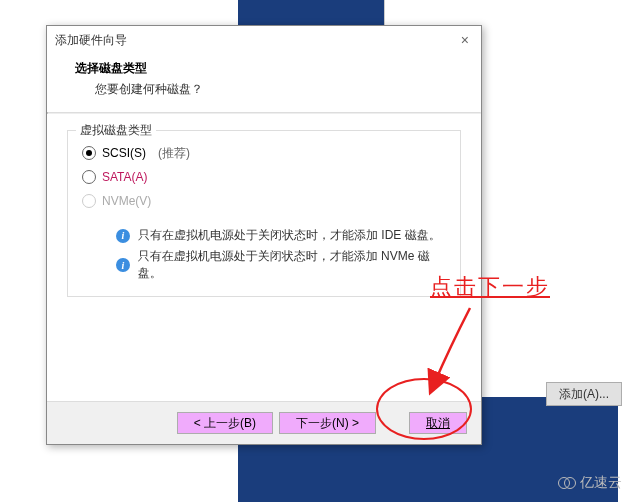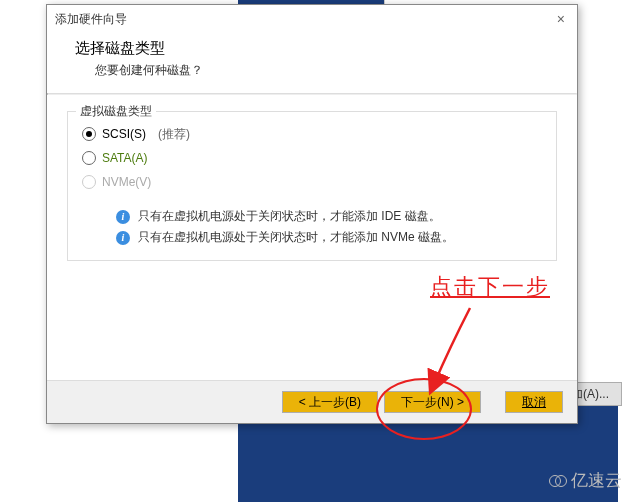--- a/index.html
+++ b/index.html
@@ -38,22 +38,22 @@
     background: #e1e1e1;
     border: 1px solid #adadad;
     font-size: 12px;
     padding: 0 12px;
     line-height: 22px;
     color: #333;
   }
   .dialog {
     position: absolute;
     left: 46px;
-    top: 4px;
-    width: 532px;
+    top: 25px;
+    width: 436px;
     height: 420px;
     background: #ffffff;
     border: 1px solid #888;
     box-shadow: 2px 2px 8px rgba(0,0,0,0.3);
     box-sizing: border-box;
   }
   .titlebar {
     height: 28px;
     line-height: 28px;
     padding: 0 8px;
@@ -66,22 +66,22 @@
   .close-x {
     font-size: 14px;
     color: #666;
     padding: 0 4px;
     cursor: pointer;
   }
   .header {
     padding: 6px 28px 14px 28px;
   }
   .header-title {
-    font-weight: normal;
-    font-size: 15px;
+    font-weight: bold;
+    font-size: 12px;
     color: #000;
   }
   .header-sub {
     padding-left: 20px;
     padding-top: 4px;
     color: #333;
   }
   .divider {
     border-top: 1px solid #ddd;
     margin: 0;
@@ -98,21 +98,21 @@
     left: 8px;
     background: #fff;
     padding: 0 4px;
     color: #333;
   }
   .radio-row {
     display: flex;
     align-items: center;
     height: 24px;
     gap: 6px;
-    color: #4d7c0f;
+    color: #be185d;
   }
   .radio-row.disabled { color: #aaa; }
   .radio-row.selected { color: #000; }
   .radio-circle {
     width: 12px;
     height: 12px;
     border: 1px solid #666;
     border-radius: 50%;
     display: inline-flex;
     align-items: center;
@@ -160,26 +160,26 @@
     justify-content: flex-end;
     align-items: center;
     gap: 6px;
     padding-right: 14px;
     background: #f0f0f0;
   }
   .footer .btn {
     height: 22px;
     padding: 0 16px;
     font-size: 12px;
-    background: #eab308;
+    background: #f0abfc;
     border: 1px solid #adadad;
     cursor: pointer;
     line-height: 20px;
   }
-  .footer .btn.gap { margin-left: 18px; text-decoration: underline; }
+  .footer .btn.gap { margin-left: 27px; text-decoration: underline; }
   .annotation-text {
     position: absolute;
     left: 430px;
     top: 272px;
     color: #e82020;
     font-size: 22px;
     font-family: "KaiTi", "STKaiti", serif;
     letter-spacing: 2px;
     z-index: 20;
     text-decoration: underline;
@@ -203,21 +203,21 @@
     pointer-events: none;
   }
   .watermark {
     position: absolute;
     right: 12px;
     bottom: 10px;
     display: flex;
     align-items: center;
     gap: 4px;
     color: #bbb;
-    font-size: 17px;
+    font-size: 14px;
     z-index: 30;
   }
   .watermark .wm-icon {
     width: 18px;
     height: 12px;
     position: relative;
   }
   .watermark .wm-icon span {
     position: absolute;
     width: 10px;

